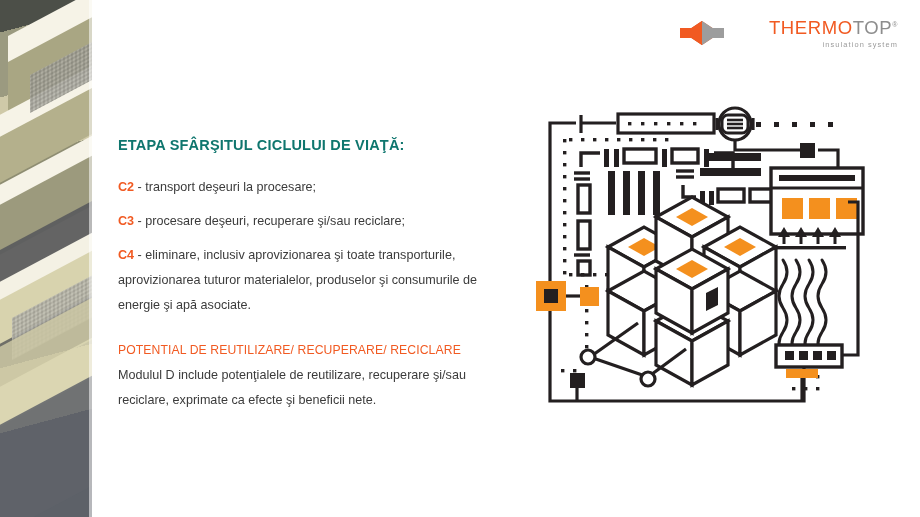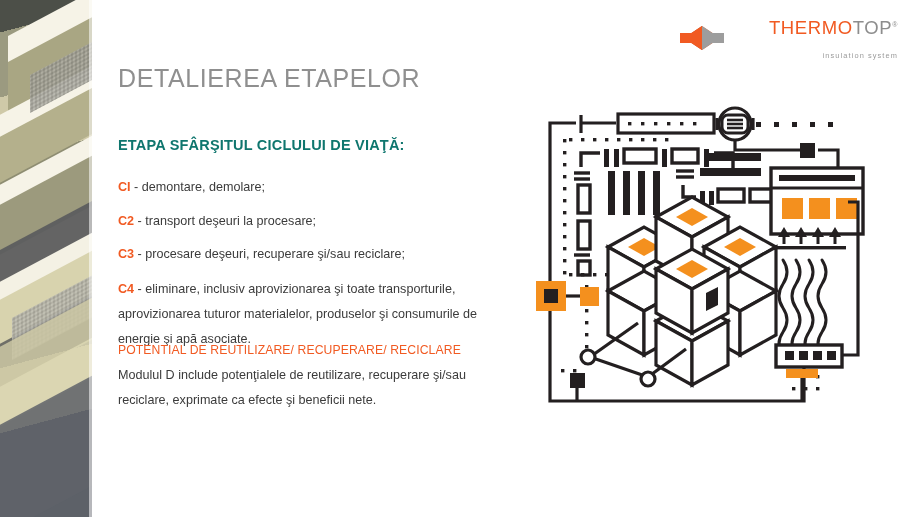--- a/index.html
+++ b/index.html
@@ -56,21 +56,21 @@
   }
 
   
   .logo{position:absolute;right:22px;top:18px;display:flex;align-items:center;gap:9px;}
   .logo-mark{width:44px;height:28px;position:relative;flex:none;}
   .logo-text{line-height:1;padding-top:1px;}
   .logo-word{font-size:18.5px;letter-spacing:.6px;font-weight:400;}
   .logo-word .a{color:#F15A22;margin-left:36px;}
   .logo-word .b{color:#8d8d8d;text-align:center;}
   .logo-reg{font-size:7px;color:#8d8d8d;vertical-align:super;}
-  .logo-sub{font-size:7.4px;color:#9a9a9a;letter-spacing:1.1px;margin-top:14px;text-align:right;}
+  .logo-sub{font-size:7.4px;color:#9a9a9a;letter-spacing:1.1px;margin-top:3px;text-align:right;}
 
   
   .illus{position:absolute;left:528px;top:105px;width:392px;height:318px;}
   .illus svg{display:block;width:100%;height:100%;}
 </style>
 </head>
 <body>
 
 <div class="slide">
 
@@ -115,27 +115,23 @@
         background-image:radial-gradient(#7d7d76 18%,transparent 19%),radial-gradient(#d9d9d0 18%,transparent 19%);
         background-size:4px 4px;background-position:0 0,2px 2px;"></div>
 
     <div class="grain" style="left:-10px;top:352px;width:120px;height:42px;background:#cdc8a4;"></div>
     <div class="grain" style="left:-10px;top:392px;width:120px;height:40px;background:#ddd8b4;"></div>
     <div class="grain" style="left:-10px;top:430px;width:120px;height:110px;background:#5f636a;"></div>
 
     <div class="photo-edge"></div>
   </div>
 
-  <div class="page-title">DETALIEREA ETAPELOR</div>
   <div class="section-head">ETAPA SFÂRŞITUL CICLULUI DE VIAŢĂ:</div>
 
   <div class="bullets">
-    <div class="bullet">
-      <span class="code">CI</span><span> - demontare, demolare;</span>
-    </div>
     <div class="bullet">
       <span class="code">C2</span><span> - transport deşeuri la procesare;</span>
     </div>
     <div class="bullet">
       <span class="code">C3</span><span> - procesare deşeuri, recuperare şi/sau reciclare;</span>
     </div>
     <div class="bullet wrap">
       <span class="code">C4</span><span> - eliminare, inclusiv aprovizionarea şi toate transporturile, aprovizionarea tuturor materialelor, produselor şi consumurile de energie şi apă asociate.</span>
     </div>
   </div>

